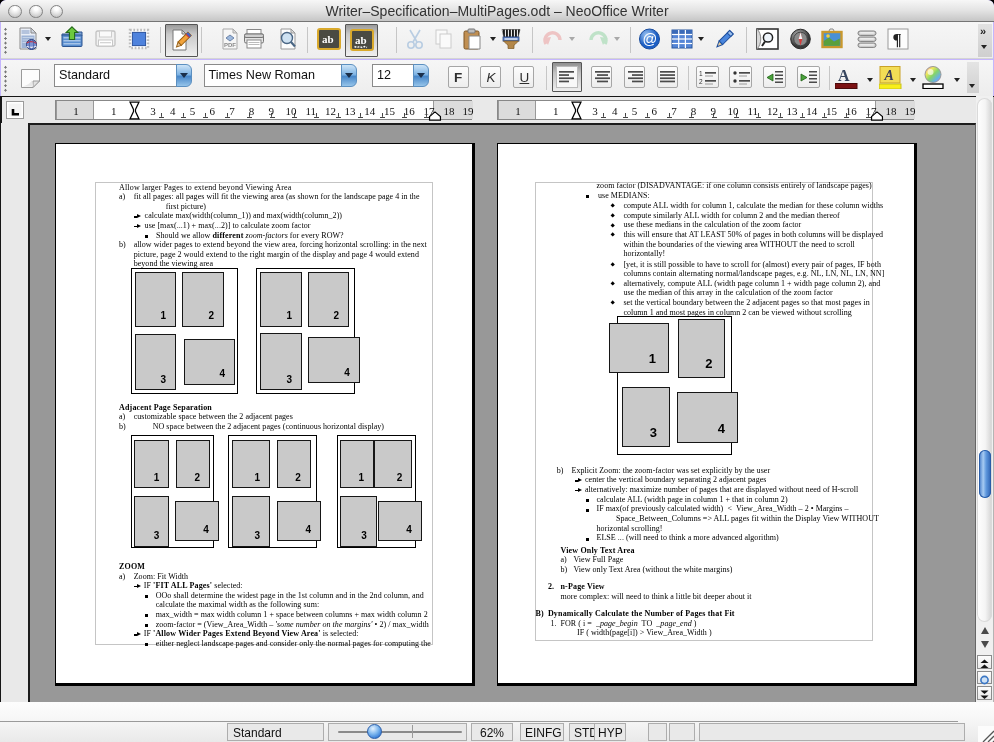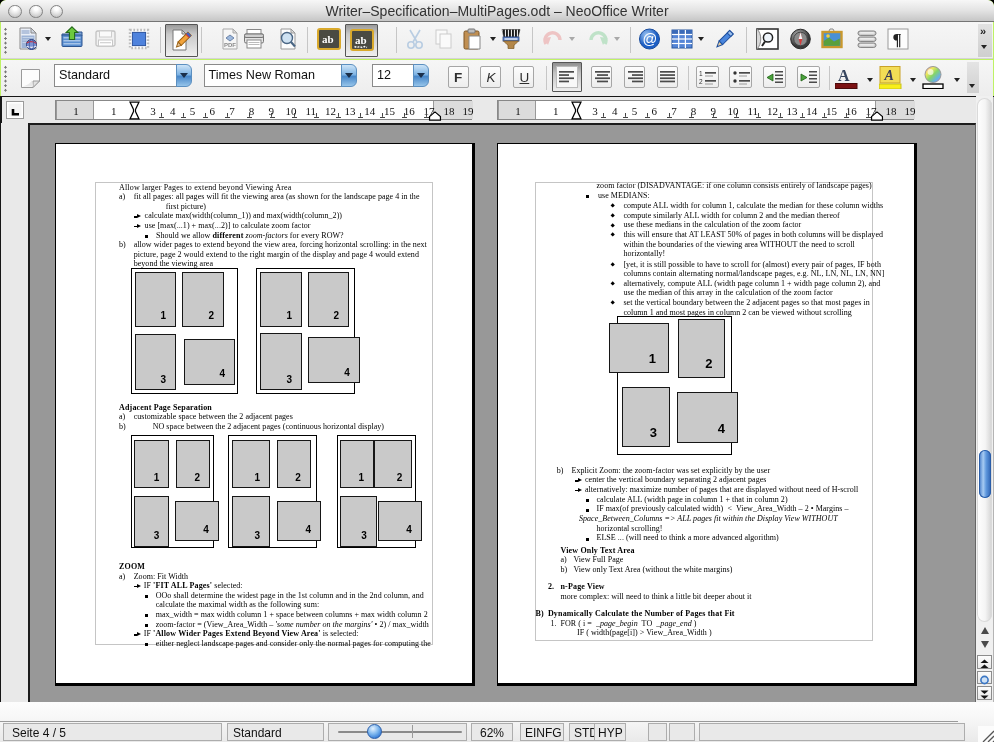--- a/index.html
+++ b/index.html
@@ -1,17 +1,17 @@
 <!DOCTYPE html>
 <html><head><meta charset="utf-8">
 <style>
 *{margin:0;padding:0;box-sizing:border-box}
 html,body{width:994px;height:742px;overflow:hidden;background:#000}
 body{font-family:"Liberation Sans",sans-serif;position:relative}
-#win{position:absolute;left:0;top:0;width:994px;height:742px;background:#bef264;border-radius:6px 6px 0 0;overflow:hidden}
+#win{position:absolute;left:0;top:0;width:994px;height:742px;background:#c4b5fd;border-radius:6px 6px 0 0;overflow:hidden}
 
 #title{position:absolute;left:0;top:0;width:994px;height:22px;background:linear-gradient(#f7f7f7,#e3e3e3 50%,#c6c6c6);border-bottom:1px solid #757575;border-radius:6px 6px 0 0}
 .tl{position:absolute;top:4.6px;width:13.5px;height:13.5px;border-radius:50%;background:radial-gradient(circle at 50% 25%,#ffffff 16%,#e8e8e8 45%,#c0c0c0 88%);border:1.2px solid #828282}
 #titletext{position:absolute;top:2.8px;left:0;width:100%;text-align:center;font-size:14px;color:#333}
 
 #tb1{position:absolute;left:1px;top:22px;width:992px;height:37px;background:linear-gradient(#f6f6f6,#eeeeee);border-bottom:1px solid #d4d4d4}
 #tb2{position:absolute;left:1px;top:60px;width:992px;height:36px;background:linear-gradient(#f6f6f6,#ededed)}
 .grip{position:absolute;width:2.6px;background-image:radial-gradient(circle,#777 42%,transparent 46%);background-size:2.6px 4.6px}
 .vsep{position:absolute;width:1px;background:#c6c6c6}
 .ddarr{position:absolute;width:0;height:0;border-left:3.6px solid transparent;border-right:3.6px solid transparent;border-top:4.6px solid #222}
@@ -635,21 +635,21 @@
 <div class="arb" style="left:545.4000000000001px;top:355.1px"></div>
       <div class="ar" style="left:548.0px;top:353.1px"></div>
 <div class="t" style="left:555px;top:351.4px;">center the vertical boundary separating 2 adjacent pages</div>
 <div class="arb" style="left:545.4000000000001px;top:364.8px"></div>
       <div class="ar" style="left:548.0px;top:362.8px"></div>
 <div class="t" style="left:555px;top:361.1px;">alternatively: maximize number of pages that are displayed without need of H-scroll</div>
 <div class="sq" style="left:555.5px;top:374.0px"></div>
 <div class="t" style="left:566.5px;top:370.7px;">calculate ALL (width page in column 1 + that in column 2)</div>
 <div class="sq" style="left:555.5px;top:383.6px"></div>
 <div class="t" style="left:566.5px;top:380.3px;">IF max(of previously calculated width) &nbsp;&lt;&nbsp; View_Area_Width – 2 • Margins –</div>
-<div class="t" style="left:549px;top:390.0px;font-style:italic;">Space_Between_Columns =&gt; ALL pages fit within the Display View WITHOUT</div>
+<div class="t" style="left:586px;top:390.0px;">Space_Between_Columns =&gt; ALL pages fit within the Display View WITHOUT</div>
 <div class="t" style="left:566.5px;top:399.6px;">horizontal scrolling!</div>
 <div class="sq" style="left:555.5px;top:412.5px"></div>
 <div class="t" style="left:566.5px;top:409.2px;">ELSE ... (will need to think a more advanced algorithm)</div>
 <div class="t" style="left:530.5px;top:421.6px;font-weight:bold;letter-spacing:0.17px;">View Only Text Area</div>
 <div class="t" style="left:530.5px;top:431.3px;">a)</div>
 <div class="t" style="left:543.5px;top:431.3px;">View Full Page</div>
 <div class="t" style="left:530.5px;top:441.0px;">b)</div>
 <div class="t" style="left:543.5px;top:441.0px;">View only Text Area (without the white margins)</div>
 <div class="t" style="left:517.9px;top:458.1px;font-weight:bold;letter-spacing:0.17px;">2.</div>
 <div class="t" style="left:530.5px;top:458.1px;font-weight:bold;letter-spacing:0.17px;">n-Page View</div>
@@ -672,23 +672,20 @@
 <div class="navbtn" style="top:574.5px"><svg width="13" height="12" viewBox="0 0 13 12">
           <circle cx="6.5" cy="6" r="3.6" fill="#cfe2f6" stroke="#3a76c4" stroke-width="1.6"></circle>
         </svg></div>
 <div class="navbtn" style="top:590px"><svg width="13" height="12" viewBox="0 0 13 12">
           <path d="M2.5 1.5 L6.5 5 L10.5 1.5 Z" fill="#111"></path>
           <path d="M2.5 6.5 L6.5 10 L10.5 6.5 Z" fill="#111"></path>
         </svg></div>
 </div>
 <div id="status">
 <div style="position:absolute;left:0;top:18.5px;width:958px;height:1px;background:#9a9a9a"></div>
-<div class="sfield" style="left:3px;width:219px">
-        <span style="left:8px">Seite 4 / 5</span>
-      </div>
 <div class="sfield" style="left:227px;width:97px">
         <span style="left:5px">Standard</span>
       </div>
 <div class="sfield" style="left:328px;width:139px">
   <div style="position:absolute;left:9px;top:7px;width:124px;height:2.6px;background:#8a8a8a;border-radius:2px"></div>
   <div style="position:absolute;left:83px;top:1px;width:1px;height:13px;background:#9a9a9a"></div>
   <div style="position:absolute;left:38px;top:0px;width:15px;height:15px;border-radius:50%;background:radial-gradient(circle at 38% 28%,#e4f2ff,#7db6ee 45%,#2a72d2 85%);border:0.8px solid #2a5da8"></div>
 </div>
 <div class="sfield" style="left:471px;width:42px">
         <span style="left:8px">62%</span>

